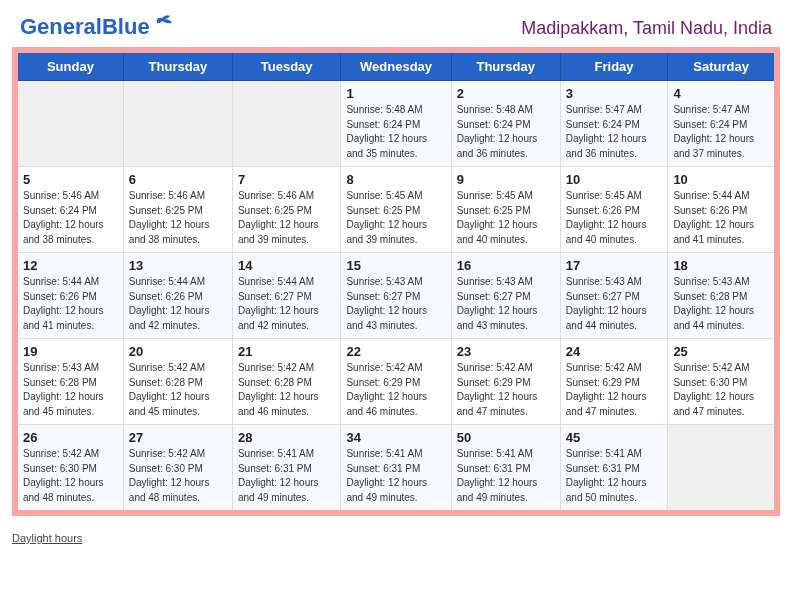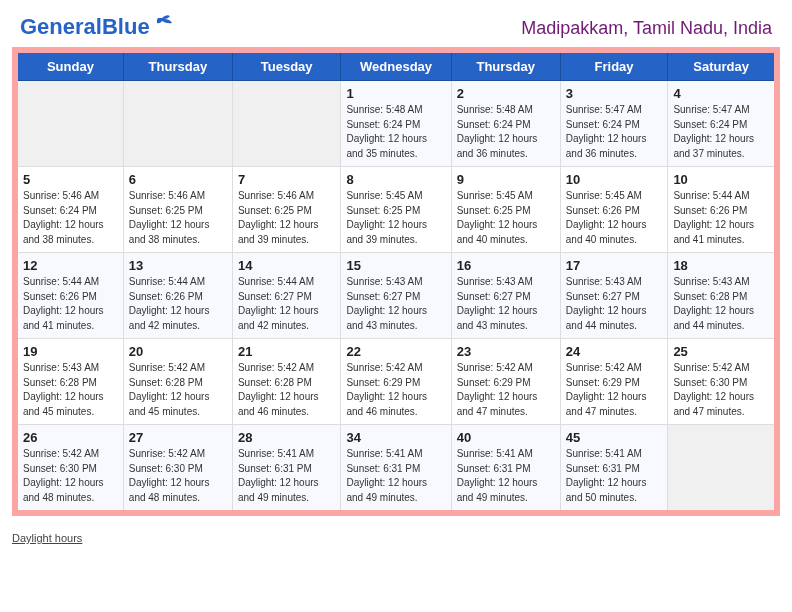--- a/index.html
+++ b/index.html
@@ -314,21 +314,21 @@
 Sunset: 6:31 PM
 Daylight: 12 hours and 49 minutes.</div>
           </td>
           <td>
             <span class="day-num">34</span>
             <div class="day-info" style="white-space: pre-line;">Sunrise: 5:41 AM
 Sunset: 6:31 PM
 Daylight: 12 hours and 49 minutes.</div>
           </td>
           <td>
-            <span class="day-num">40</span>
+            <span class="day-num">50</span>
             <div class="day-info" style="white-space: pre-line;">Sunrise: 5:41 AM
 Sunset: 6:31 PM
 Daylight: 12 hours and 49 minutes.</div>
           </td>
           <td>
             <span class="day-num">45</span>
             <div class="day-info" style="white-space: pre-line;">Sunrise: 5:41 AM
 Sunset: 6:31 PM
 Daylight: 12 hours and 50 minutes.</div>
           </td>

